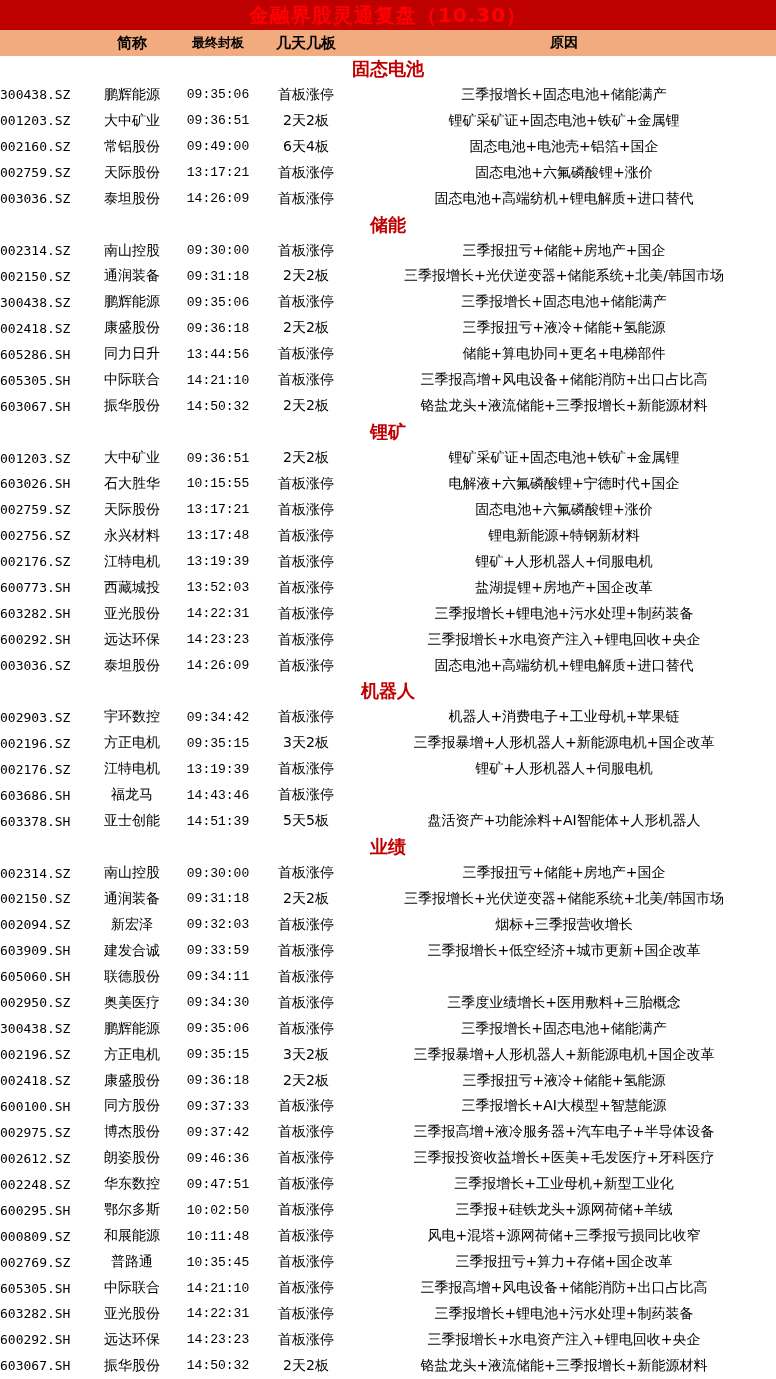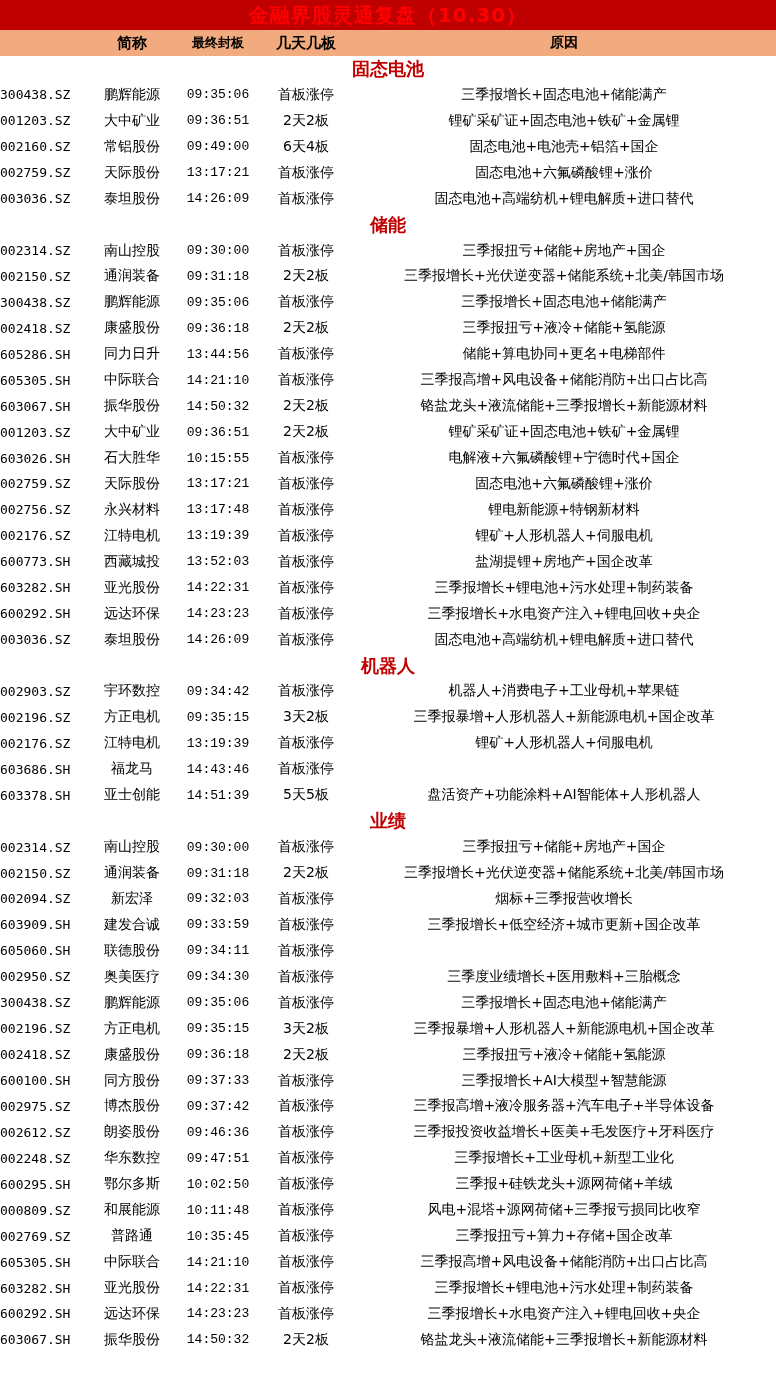--- a/index.html
+++ b/index.html
@@ -130,20 +130,21 @@
         <div class="cell boards">首板涨停</div>
         <div class="cell reason">三季报高增+风电设备+储能消防+出口占比高</div>
       </div>
       <div class="grid-row data-row">
         <div class="cell code">603067.SH</div>
         <div class="cell name">振华股份</div>
         <div class="cell time">14:50:32</div>
         <div class="cell boards">2天2板</div>
         <div class="cell reason">铬盐龙头+液流储能+三季报增长+新能源材料</div>
       </div>
+      <div class="section-row">锂矿</div>
       <div class="grid-row data-row">
         <div class="cell code">001203.SZ</div>
         <div class="cell name">大中矿业</div>
         <div class="cell time">09:36:51</div>
         <div class="cell boards">2天2板</div>
         <div class="cell reason">锂矿采矿证+固态电池+铁矿+金属锂</div>
       </div>
       <div class="grid-row data-row">
         <div class="cell code">603026.SH</div>
         <div class="cell name">石大胜华</div>

